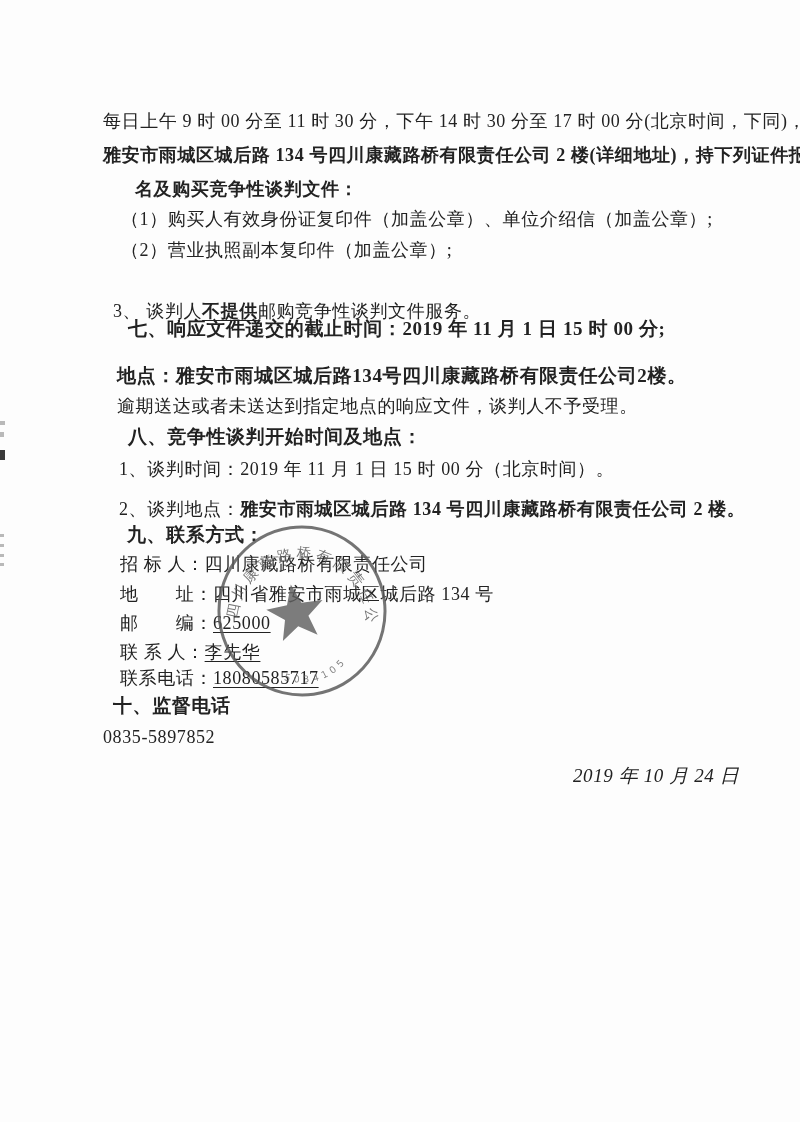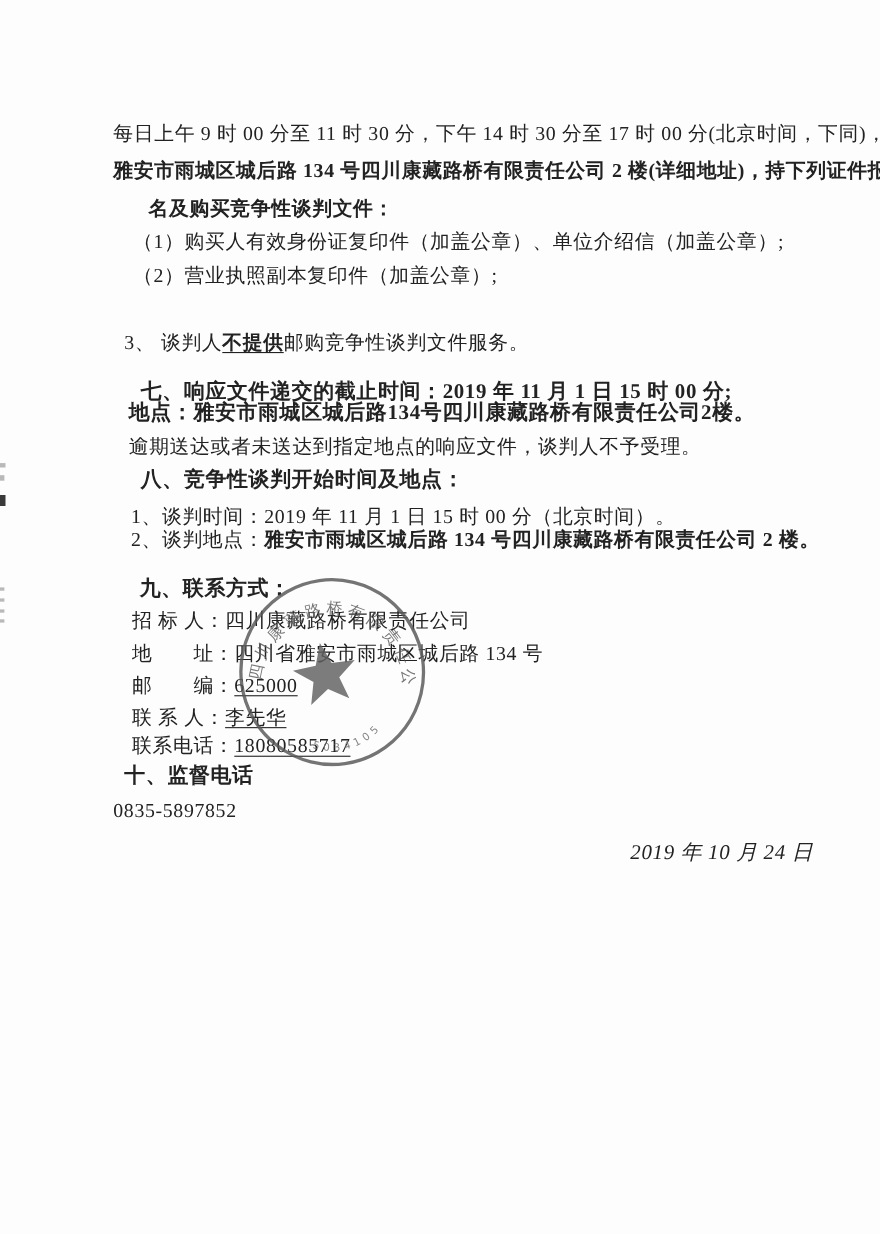--- a/index.html
+++ b/index.html
@@ -41,27 +41,27 @@
   <div class="ln" style="left:103px;top:111px;">每日上午 9 时 00 分至 11 时 30 分，下午 14 时 30 分至 17 时 00 分(北京时间，下同)，在</div>
   <div class="ln b" style="left:103px;top:145px;">雅安市雨城区城后路 134 号四川康藏路桥有限责任公司 2 楼(详细地址)，持下列证件报</div>
   <div class="ln b" style="left:103px;top:179px;margin-left:32px;">名及购买竞争性谈判文件：</div>
 
   <div class="ln" style="left:121px;top:209px;">（1）购买人有效身份证复印件（加盖公章）、单位介绍信（加盖公章）;</div>
   <div class="ln" style="left:121px;top:240px;">（2）营业执照副本复印件（加盖公章）;</div>
   <div class="ln" style="left:113px;top:301px;">
     <span>3、 谈判人</span><span class="u b">不提供</span><span>邮购竞争性谈判文件服务。</span>
   </div>
 
-  <div class="ln b head" style="left:128px;top:347px;text-align:right;">七、响应文件递交的截止时间：2019 年 11 月 1 日 15 时 00 分;</div>
+  <div class="ln b head" style="left:128px;top:319px;text-align:right;">七、响应文件递交的截止时间：2019 年 11 月 1 日 15 时 00 分;</div>
   <div class="ln b head" style="left:117px;top:366px;">地点：雅安市雨城区城后路134号四川康藏路桥有限责任公司2楼。</div>
   <div class="ln" style="left:117px;top:396px;">逾期送达或者未送达到指定地点的响应文件，谈判人不予受理。</div>
 
   <div class="ln b head" style="left:128px;top:427px;">八、竞争性谈判开始时间及地点：</div>
   <div class="ln" style="left:119px;top:459px;">1、谈判时间：2019 年 11 月 1 日 15 时 00 分（北京时间）。</div>
-  <div class="ln" style="left:119px;top:480px;">
+  <div class="ln" style="left:119px;top:499px;">
     <span>2、谈判地点：</span><span class="b">雅安市雨城区城后路 134 号四川康藏路桥有限责任公司 2 楼。</span>
   </div>
 
   <div class="ln b head" style="left:127px;top:526px;font-family:Liberation Mono, monospace;">九、联系方式：</div>
 
   <div class="ln" style="left:120px;top:554px;">
     <span>招 标 人：</span><span>四川康藏路桥有限责任公司</span>
   </div>
   <div class="ln" style="left:120px;top:584px;">
     <span>地　　址：</span><span>四川省雅安市雨城区城后路 134 号</span>

